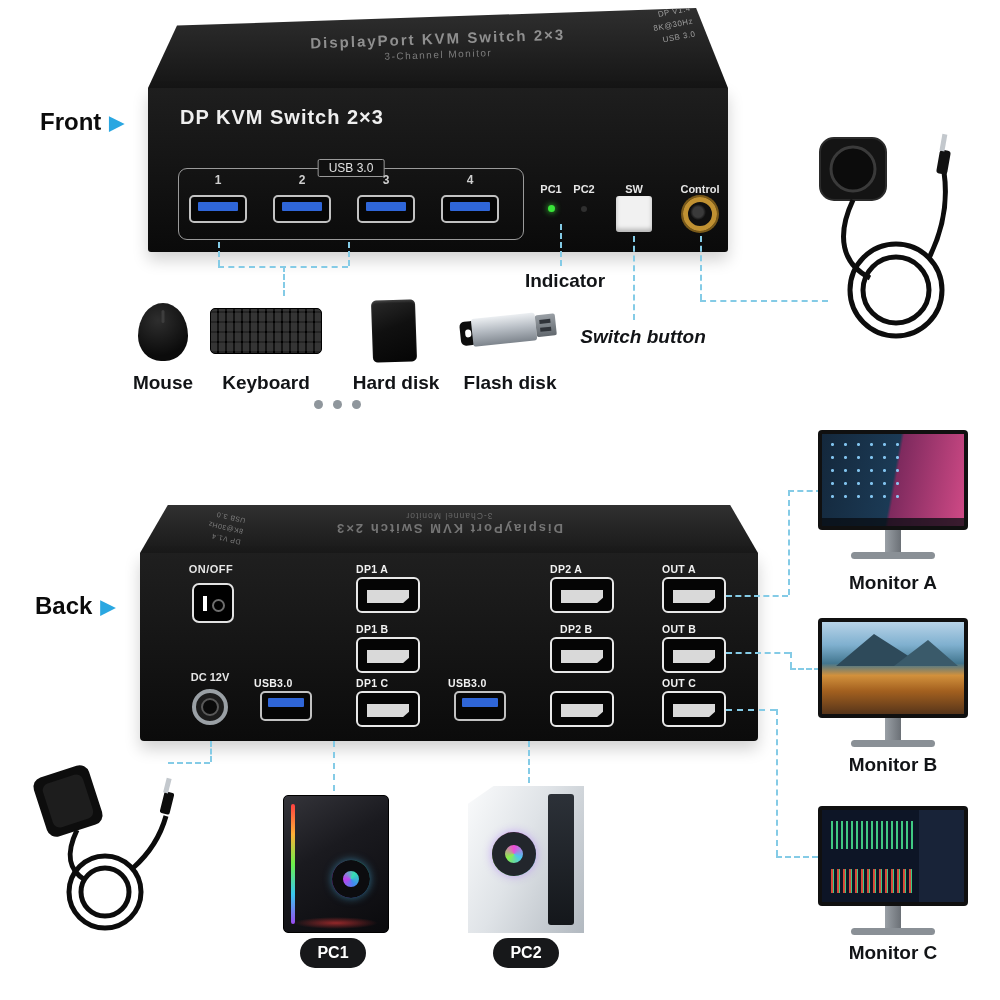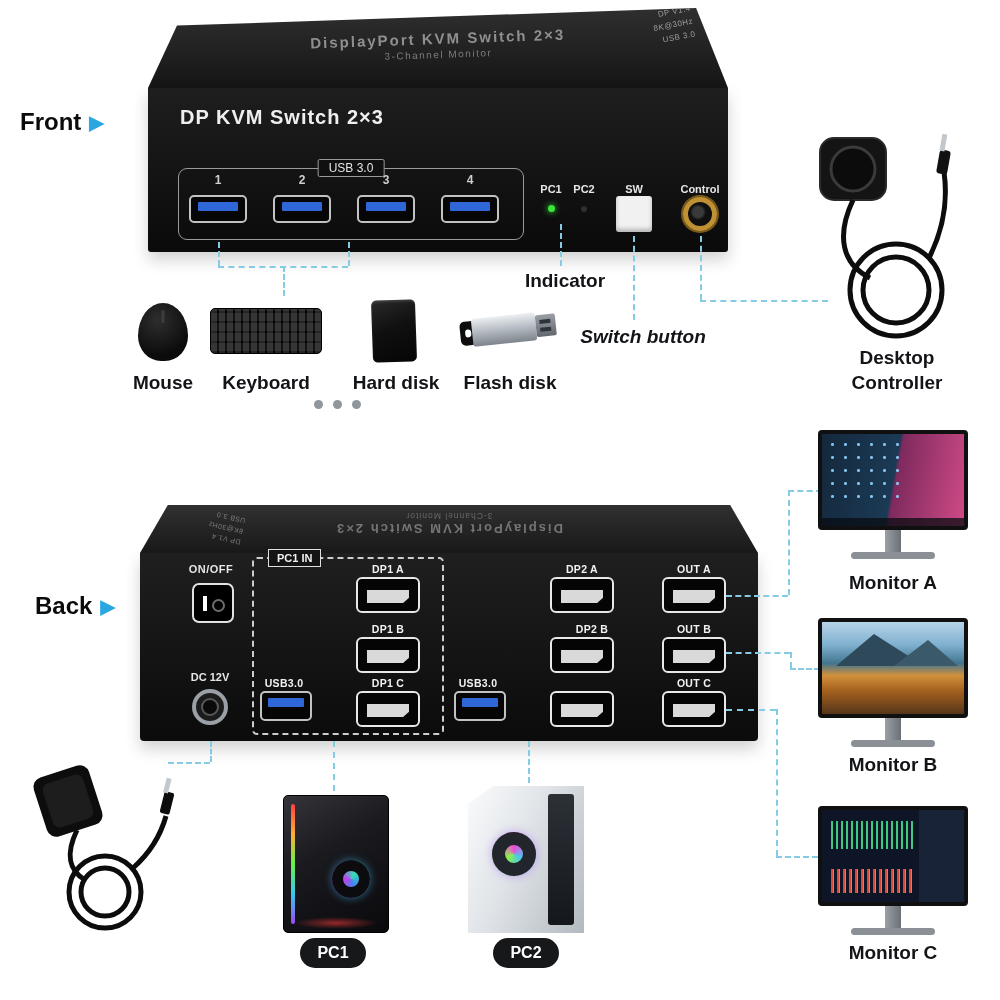--- a/index.html
+++ b/index.html
@@ -76,21 +76,21 @@
   .back-face { position:absolute; left:140px; top:553px; width:618px; height:188px;
     background:linear-gradient(180deg,#1f1f1f,#0b0b0b); border-radius:0 0 4px 4px; box-shadow:0 8px 16px rgba(0,0,0,.18); }
   .rocker { position:absolute; left:52px; top:30px; width:42px; height:40px; border:2px solid #e2e2e2; border-radius:7px; background:#000; }
   .rocker::before { content:""; position:absolute; left:9px; top:11px; width:4px; height:15px; background:#fff; }
   .rocker::after { content:""; position:absolute; right:7px; top:14px; width:9px; height:9px; border:2px solid #6d6d6d; border-radius:50%; }
   .dc-jack { position:absolute; left:52px; top:136px; width:36px; height:36px; border-radius:50%; background:#0a0a0a;
     border:4px solid #9aa0a5; box-shadow:inset 0 0 0 5px #1c1c1c, inset 0 0 0 7px #585858; }
   .in-group { position:absolute; top:4px; width:192px; height:178px; border:2px dashed #cdcdcd; border-radius:5px; }
   .in-chip { position:absolute; top:-10px; left:14px; background:#141414; border:1.5px solid #e0e0e0;
     padding:0 8px; height:18px; line-height:16px; color:#f0f0f0; font-size:11px; font-weight:600; white-space:nowrap; }
-  .plabel { position:absolute; width:64px; text-align:center; font-size:10.5px; color:#f2f2f2; font-weight:600; letter-spacing:.3px; }
+  .plabel { position:absolute; width:64px; font-size:10.5px; color:#f2f2f2; font-weight:600; letter-spacing:.3px; }
   .dpport { position:absolute; width:64px; height:36px; background:#050505; border:2px solid #e8e8e8; border-radius:6px; }
   .dpport::after { content:""; position:absolute; left:9px; top:11px; width:42px; height:13px; background:#d9d9d9;
     clip-path:polygon(0 0, 100% 0, 100% 60%, 86% 100%, 0 100%); }
   .usbport-s { position:absolute; width:52px; height:30px; background:#060606; border:2px solid #c2c2c2; border-radius:5px; }
   .usbport-s::after { content:""; position:absolute; left:6px; right:6px; top:5px; height:9px; background:#2f66d8; border-radius:1px; }
 
   
   .monitor { position:absolute; width:150px; display:flex; flex-direction:column; align-items:center; }
   .mscreen { width:150px; height:100px; background:#101010; border-radius:4px; padding:4px; }
   .minner { position:relative; width:100%; height:100%; overflow:hidden; }
@@ -130,21 +130,21 @@
     background:conic-gradient(#f04ad8,#4ac8f0,#8af04a,#f04ad8);
     box-shadow:inset 0 0 0 13px #22262c, 0 0 10px rgba(150,80,255,.45); }
   .badge { position:absolute; width:66px; height:30px; background:#17181a; color:#fff; border-radius:16px;
     display:flex; align-items:center; justify-content:center; font-size:16px; font-weight:700; }
 </style>
 </head>
 <body>
 
 <div id="canvas">
 
-  <div class="section-label" style="left:20px; top:108px;text-align:center;">
+  <div class="section-label" style="left:40px; top:108px;text-align:center;">
     <span>Front</span>
     <span class="arrow">▶</span>
   </div>
 
   <div class="front-top">
     <div class="front-top-text">
       <div class="front-top-title">DisplayPort KVM Switch 2×3</div>
       <div class="front-top-sub">3-Channel Monitor</div>
     </div>
     <div class="corner-specs">
@@ -210,24 +210,20 @@
   <svg style="position:absolute; left:812px; top:128px;" width="155" height="220" viewBox="0 0 155 220">
     <rect x="8" y="10" width="66" height="62" rx="14" fill="#141414" stroke="#2b2b2b" stroke-width="2"></rect>
     <circle cx="41" cy="41" r="22" fill="#0c0c0c" stroke="#3a3a3a" stroke-width="3"></circle>
     <path d="M41,72 C 24,108 30,136 58,150" fill="none" stroke="#0d0d0d" stroke-width="5"></path>
     <circle cx="84" cy="162" r="46" fill="none" stroke="#0d0d0d" stroke-width="5"></circle>
     <circle cx="84" cy="162" r="33" fill="none" stroke="#0d0d0d" stroke-width="5"></circle>
     <path d="M117,130 C 132,100 136,72 132,44" fill="none" stroke="#0d0d0d" stroke-width="5"></path>
     <rect x="126" y="22" width="11" height="24" rx="3" fill="#111111" transform="rotate(10 131 34)"></rect>
     <rect x="129" y="6" width="5" height="17" fill="#c3c8cd" transform="rotate(10 131 14)"></rect>
   </svg>
-  <div class="caption" style="left:817px; top:346px; width:160px; line-height:1.3;">
-    <div>Desktop</div>
-    <div>Controller</div>
-  </div>
 
   <div class="dots">
     <div class="dot"></div>
     <div class="dot"></div>
     <div class="dot"></div>
   </div>
 
   <div class="section-label" style="left:35px; top:592px;">
     <span>Back</span>
     <span class="arrow">▶</span>
@@ -245,23 +241,20 @@
     </div>
   </div>
 
   <div class="back-face">
     <div class="mini-label" style="left:40px; top:10px; width:62px; letter-spacing:.5px;">ON/OFF</div>
     <div class="rocker"></div>
 
     <div class="mini-label" style="left:38px; top:118px; width:64px;text-align:center;">DC 12V</div>
     <div class="dc-jack"></div>
 
-    <div class="in-group" style="left:112px;">
-      <div class="in-chip">PC1 IN</div>
-    </div>
 
 
     <div class="plabel" style="left:216px; top:10px;">DP1 A</div>
     <div class="dpport" style="left:216px; top:24px;"></div>
     <div class="plabel" style="left:216px; top:70px;">DP1 B</div>
     <div class="dpport" style="left:216px; top:84px;"></div>
     <div class="plabel" style="left:216px; top:124px;">DP1 C</div>
     <div class="dpport" style="left:216px; top:138px;"></div>
 
     <div class="plabel" style="left:114px; top:124px; width:60px;">USB3.0</div>

